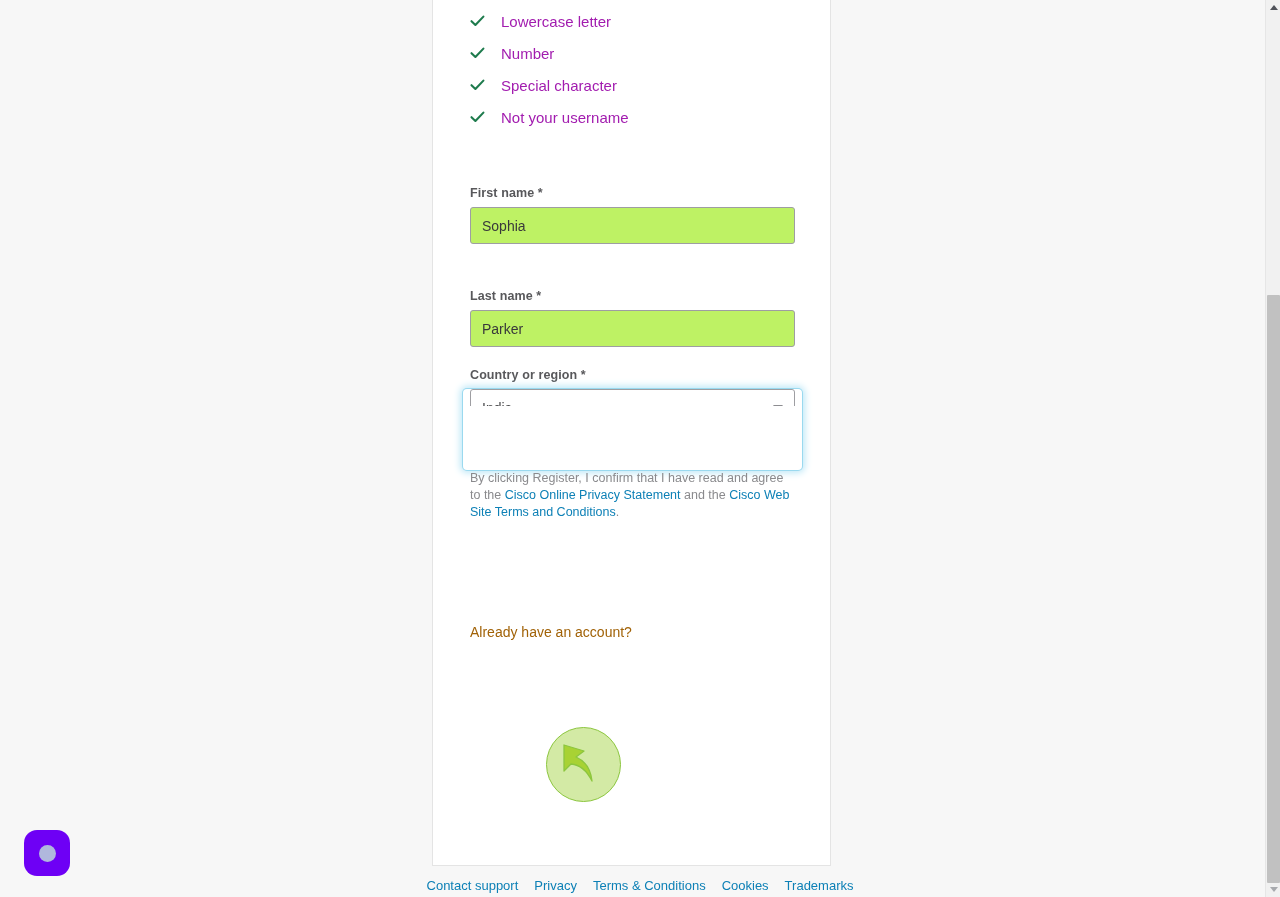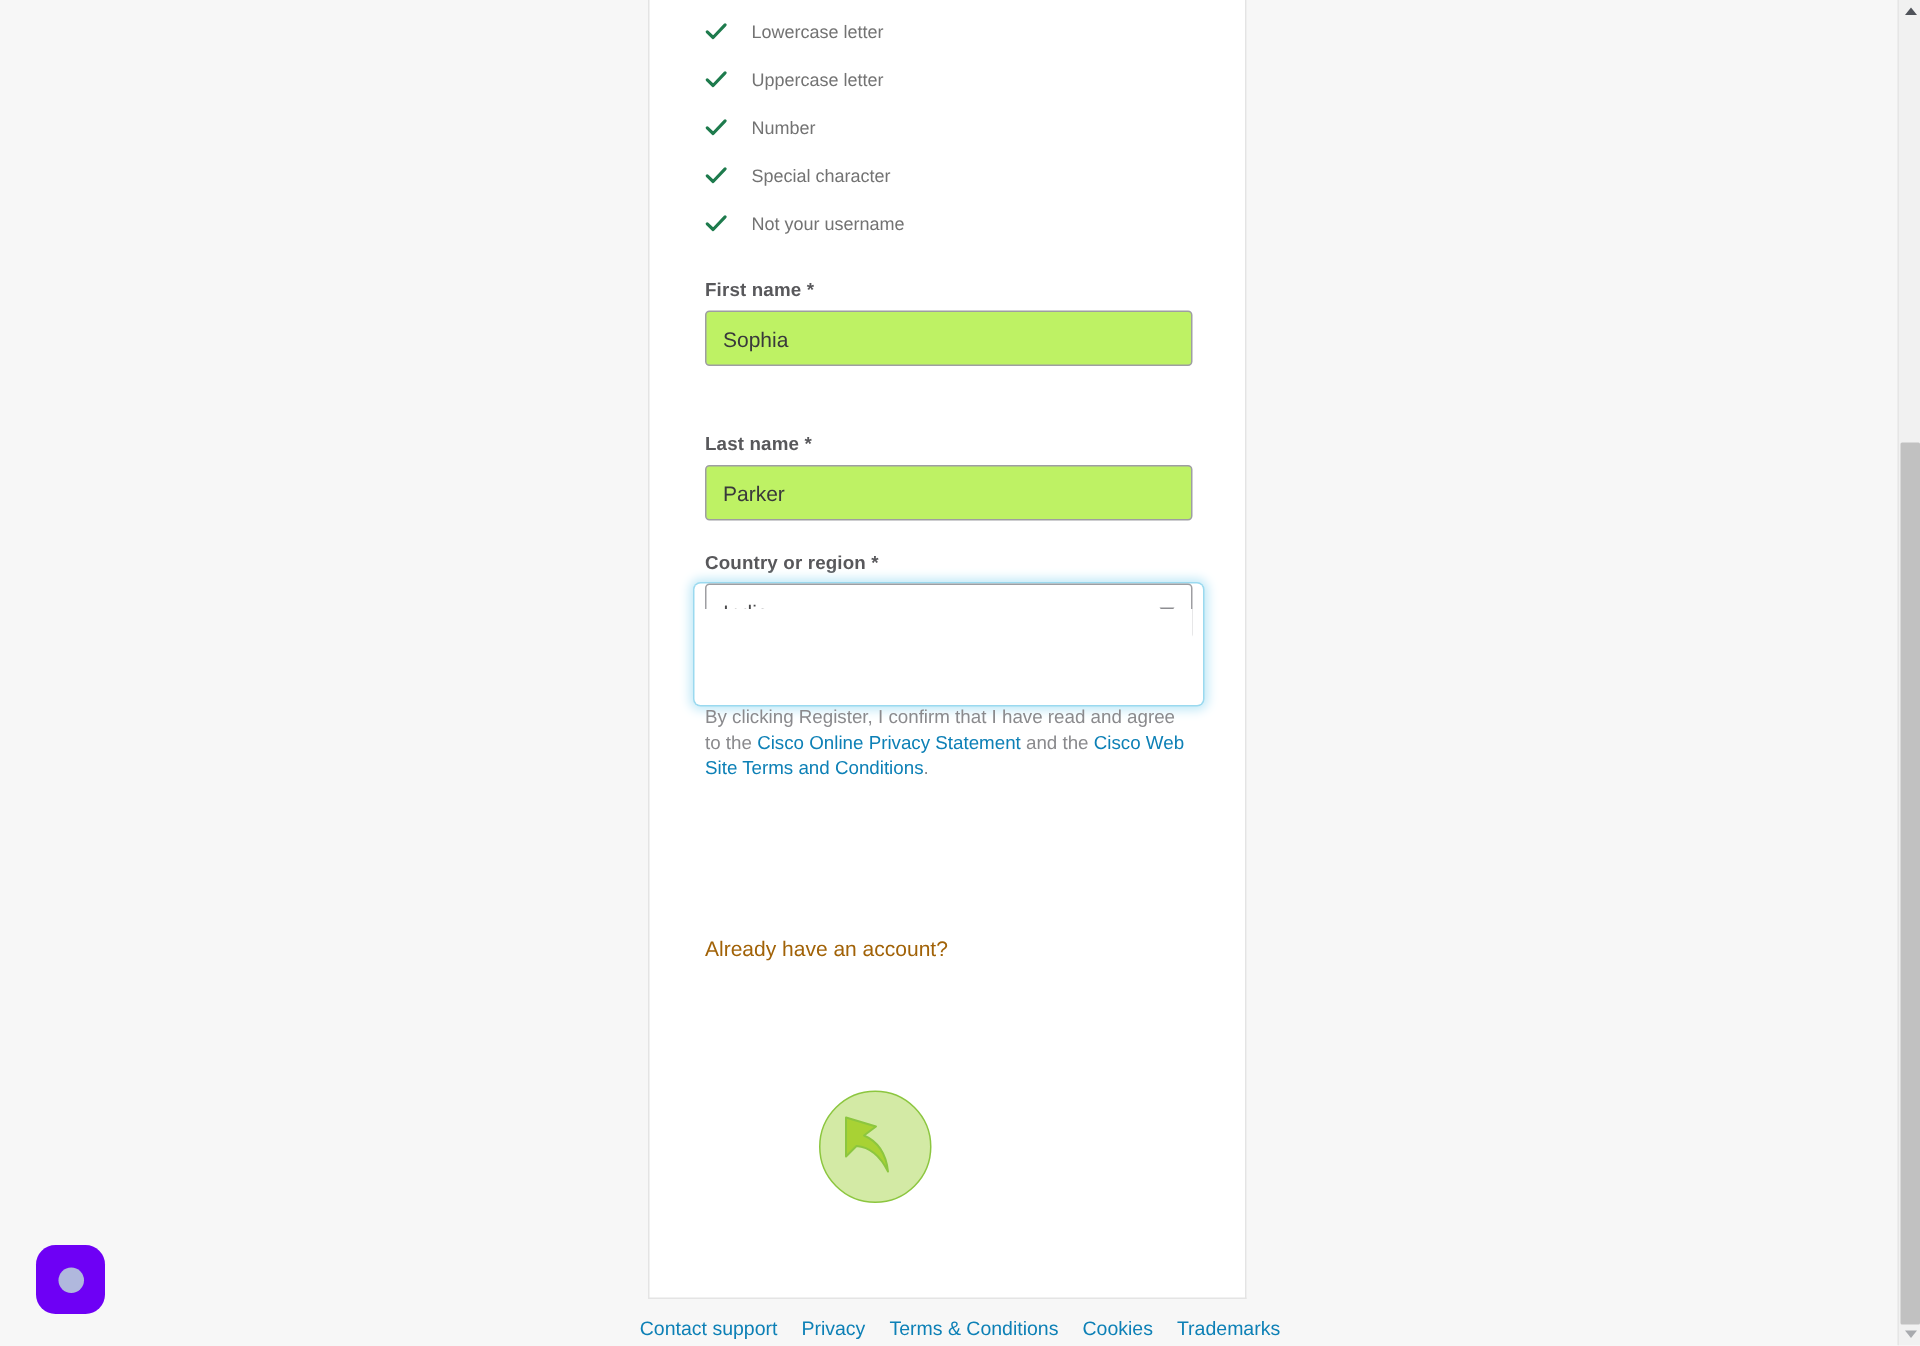--- a/index.html
+++ b/index.html
@@ -51,22 +51,22 @@
   }
   .input .val { line-height: 1; }
   .rules {
     position: absolute; left: 37px; top: 173px;
     width: 325px;
   }
   .rule {
     display: flex;
     align-items: center;
     height: 32px;
-    color: #737373;
-    font-size: 12px;
+    color: #a21caf;
+    font-size: 15px;
   }
   .rule .check {
     width: 20px;
     margin-right: 11px;
     display: flex;
     align-items: center;
     justify-content: flex-start;
     flex: none;
   }
 
@@ -257,28 +257,20 @@
             </svg>
         </span>
         <span>Lowercase letter</span>
       </div>
       <div class="rule">
         <span class="check">
           <svg width="15" height="12" viewBox="0 0 15 12">
               <path d="M1.5 6.2 L5.4 10 L13.4 1.6" stroke="#1e7b4d" stroke-width="2.1" fill="none" stroke-linecap="round" stroke-linejoin="round"></path>
             </svg>
         </span>
-        <span>Uppercase letter</span>
-      </div>
-      <div class="rule">
-        <span class="check">
-          <svg width="15" height="12" viewBox="0 0 15 12">
-              <path d="M1.5 6.2 L5.4 10 L13.4 1.6" stroke="#1e7b4d" stroke-width="2.1" fill="none" stroke-linecap="round" stroke-linejoin="round"></path>
-            </svg>
-        </span>
         <span>Number</span>
       </div>
       <div class="rule">
         <span class="check">
           <svg width="15" height="12" viewBox="0 0 15 12">
               <path d="M1.5 6.2 L5.4 10 L13.4 1.6" stroke="#1e7b4d" stroke-width="2.1" fill="none" stroke-linecap="round" stroke-linejoin="round"></path>
             </svg>
         </span>
         <span>Special character</span>
       </div>

